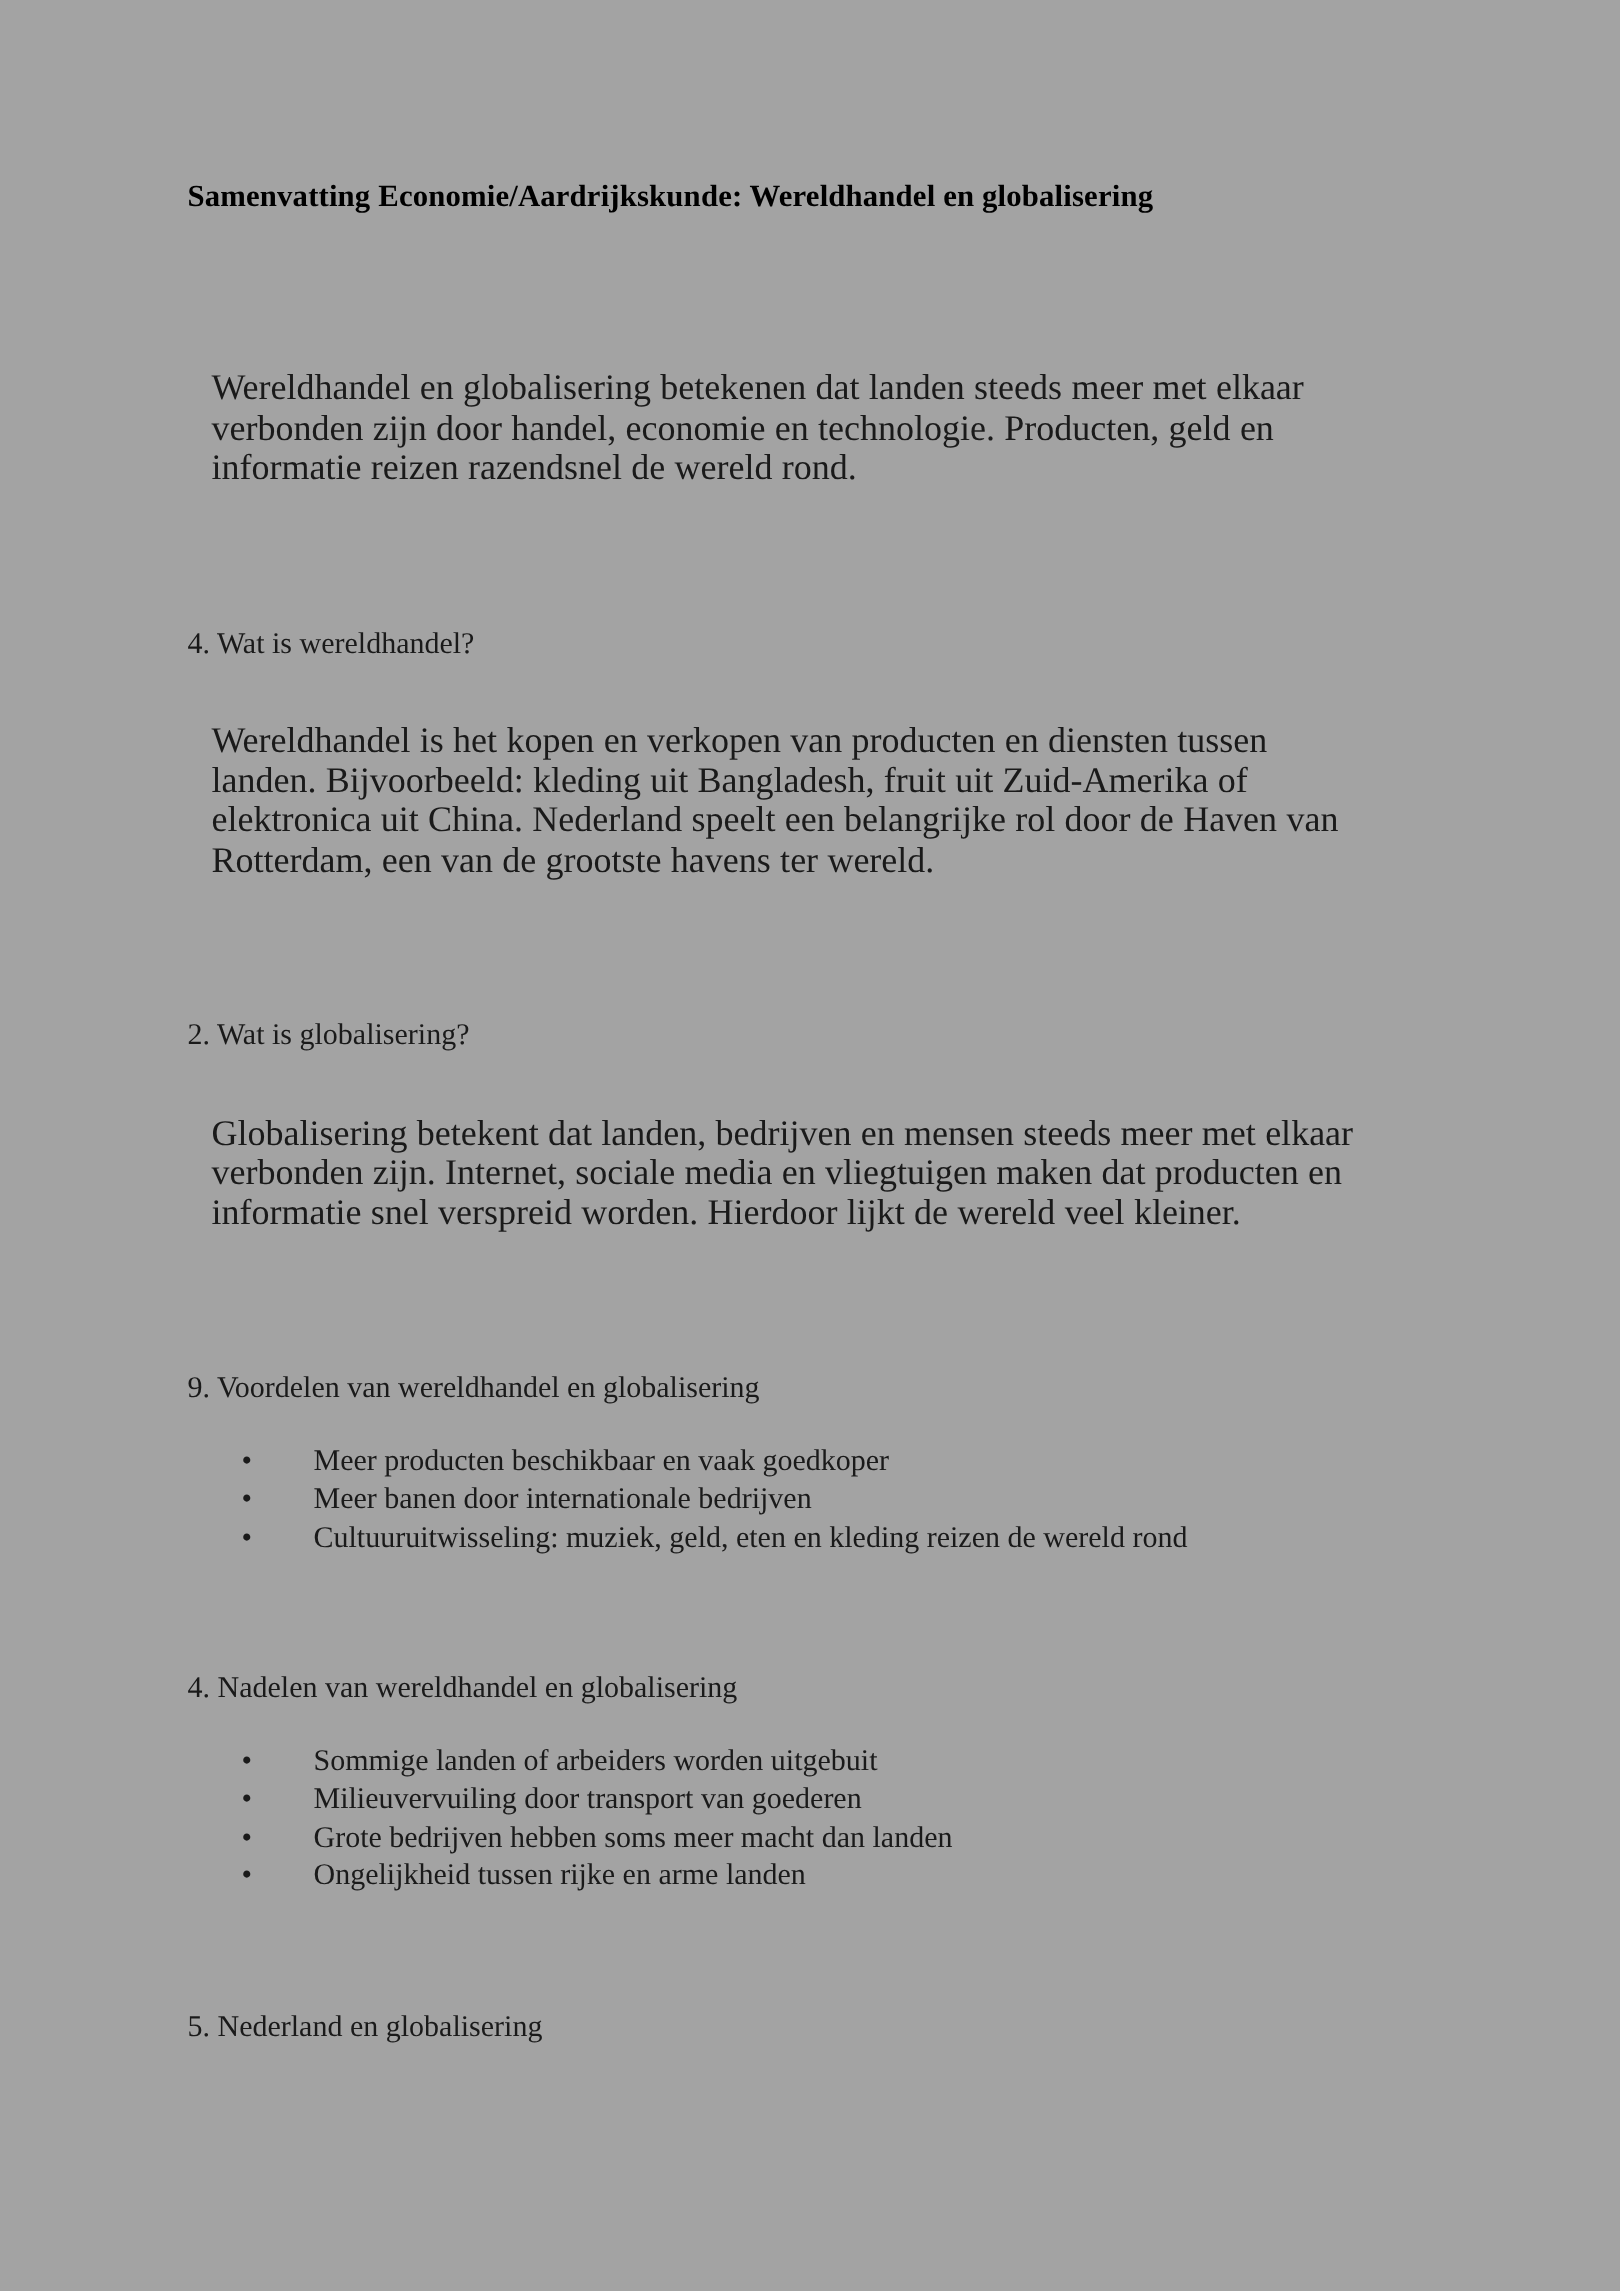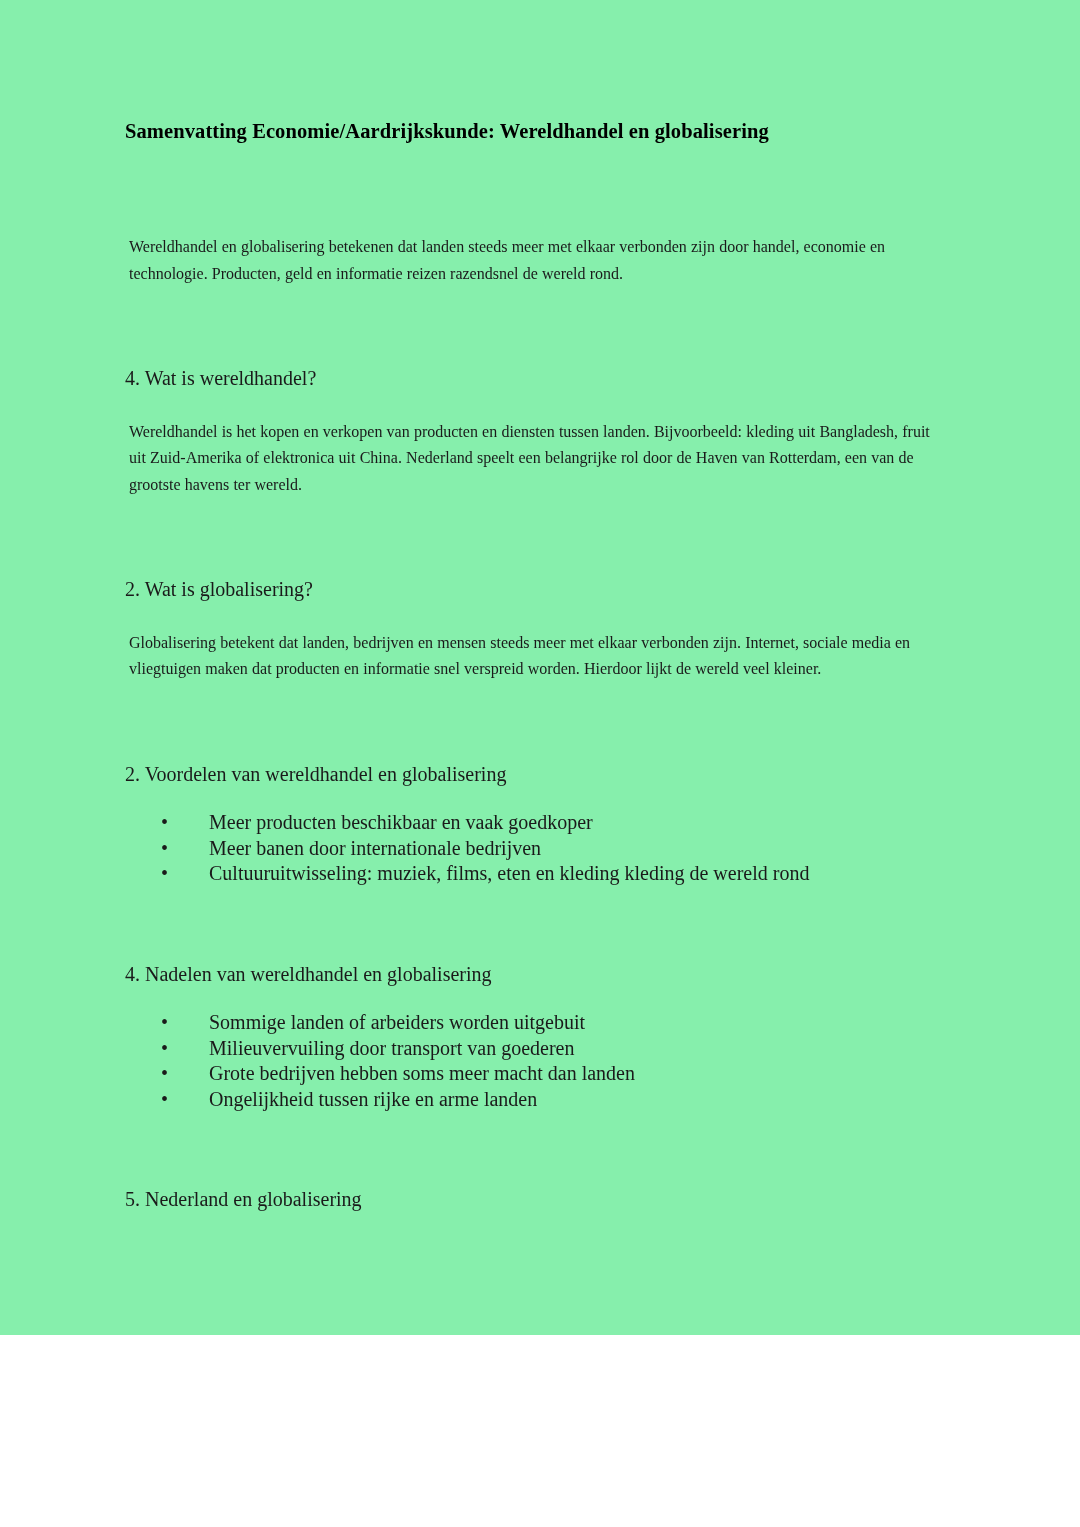--- a/index.html
+++ b/index.html
@@ -14,22 +14,22 @@
     height: 1527px;
     overflow: hidden;
     font-family: "Liberation Serif", "DejaVu Serif", serif;
     color: #000000;
     -webkit-font-smoothing: antialiased;
   }
 
   .page {
     position: relative;
     width: 1080px;
-    height: 1335px;
-    background: #86efac;
+    height: 1527px;
+    background: #a3a3a3;
     box-sizing: border-box;
   }
 
   .content {
     position: absolute;
     left: 125px;
     top: 118px;
     width: 812px;
   }
 
@@ -40,23 +40,23 @@
     letter-spacing: 0.1px;
     margin: 0 0 0 0;
     color: #000000;
   }
 
   
   .spacer-lg { height: 86px; }
   .spacer-md { height: 74px; }
 
   .para {
-    font-size: 16px;
+    font-size: 24px;
     line-height: 26.5px;
-    margin: 4px;
+    margin: 16px;
     color: #1a1a1a;
     text-align: left;
     word-spacing: 0.2px;
   }
 
   .section-heading {
     font-size: 20px;
     line-height: 26.5px;
     font-weight: normal;
     margin: 0;
@@ -120,34 +120,34 @@
 
     <div class="section-block">
       <p class="section-heading">2. Wat is globalisering?</p>
       <div class="heading-gap"></div>
       <p class="para">Globalisering betekent dat landen, bedrijven en mensen steeds meer met elkaar verbonden zijn. Internet, sociale media en vliegtuigen maken dat producten en informatie snel verspreid worden. Hierdoor lijkt de wereld veel kleiner.</p>
     </div>
 
     <div class="spacer-md"></div>
 
     <div class="section-block">
-      <p class="section-heading">2. Voordelen van wereldhandel en globalisering</p>
+      <p class="section-heading">9. Voordelen van wereldhandel en globalisering</p>
       <div class="heading-gap"></div>
       <ul class="bullet-list">
         <li class="bullet-item">
           <span class="bullet-mark">•</span>
           <span class="bullet-text">Meer producten beschikbaar en vaak goedkoper</span>
         </li>
         <li class="bullet-item">
           <span class="bullet-mark">•</span>
           <span class="bullet-text">Meer banen door internationale bedrijven</span>
         </li>
         <li class="bullet-item">
           <span class="bullet-mark">•</span>
-          <span class="bullet-text">Cultuuruitwisseling: muziek, films, eten en kleding kleding de wereld rond</span>
+          <span class="bullet-text">Cultuuruitwisseling: muziek, geld, eten en kleding reizen de wereld rond</span>
         </li>
       </ul>
     </div>
 
     <div class="spacer-md"></div>
 
     <div class="section-block">
       <p class="section-heading">4. Nadelen van wereldhandel en globalisering</p>
       <div class="heading-gap"></div>
       <ul class="bullet-list">

